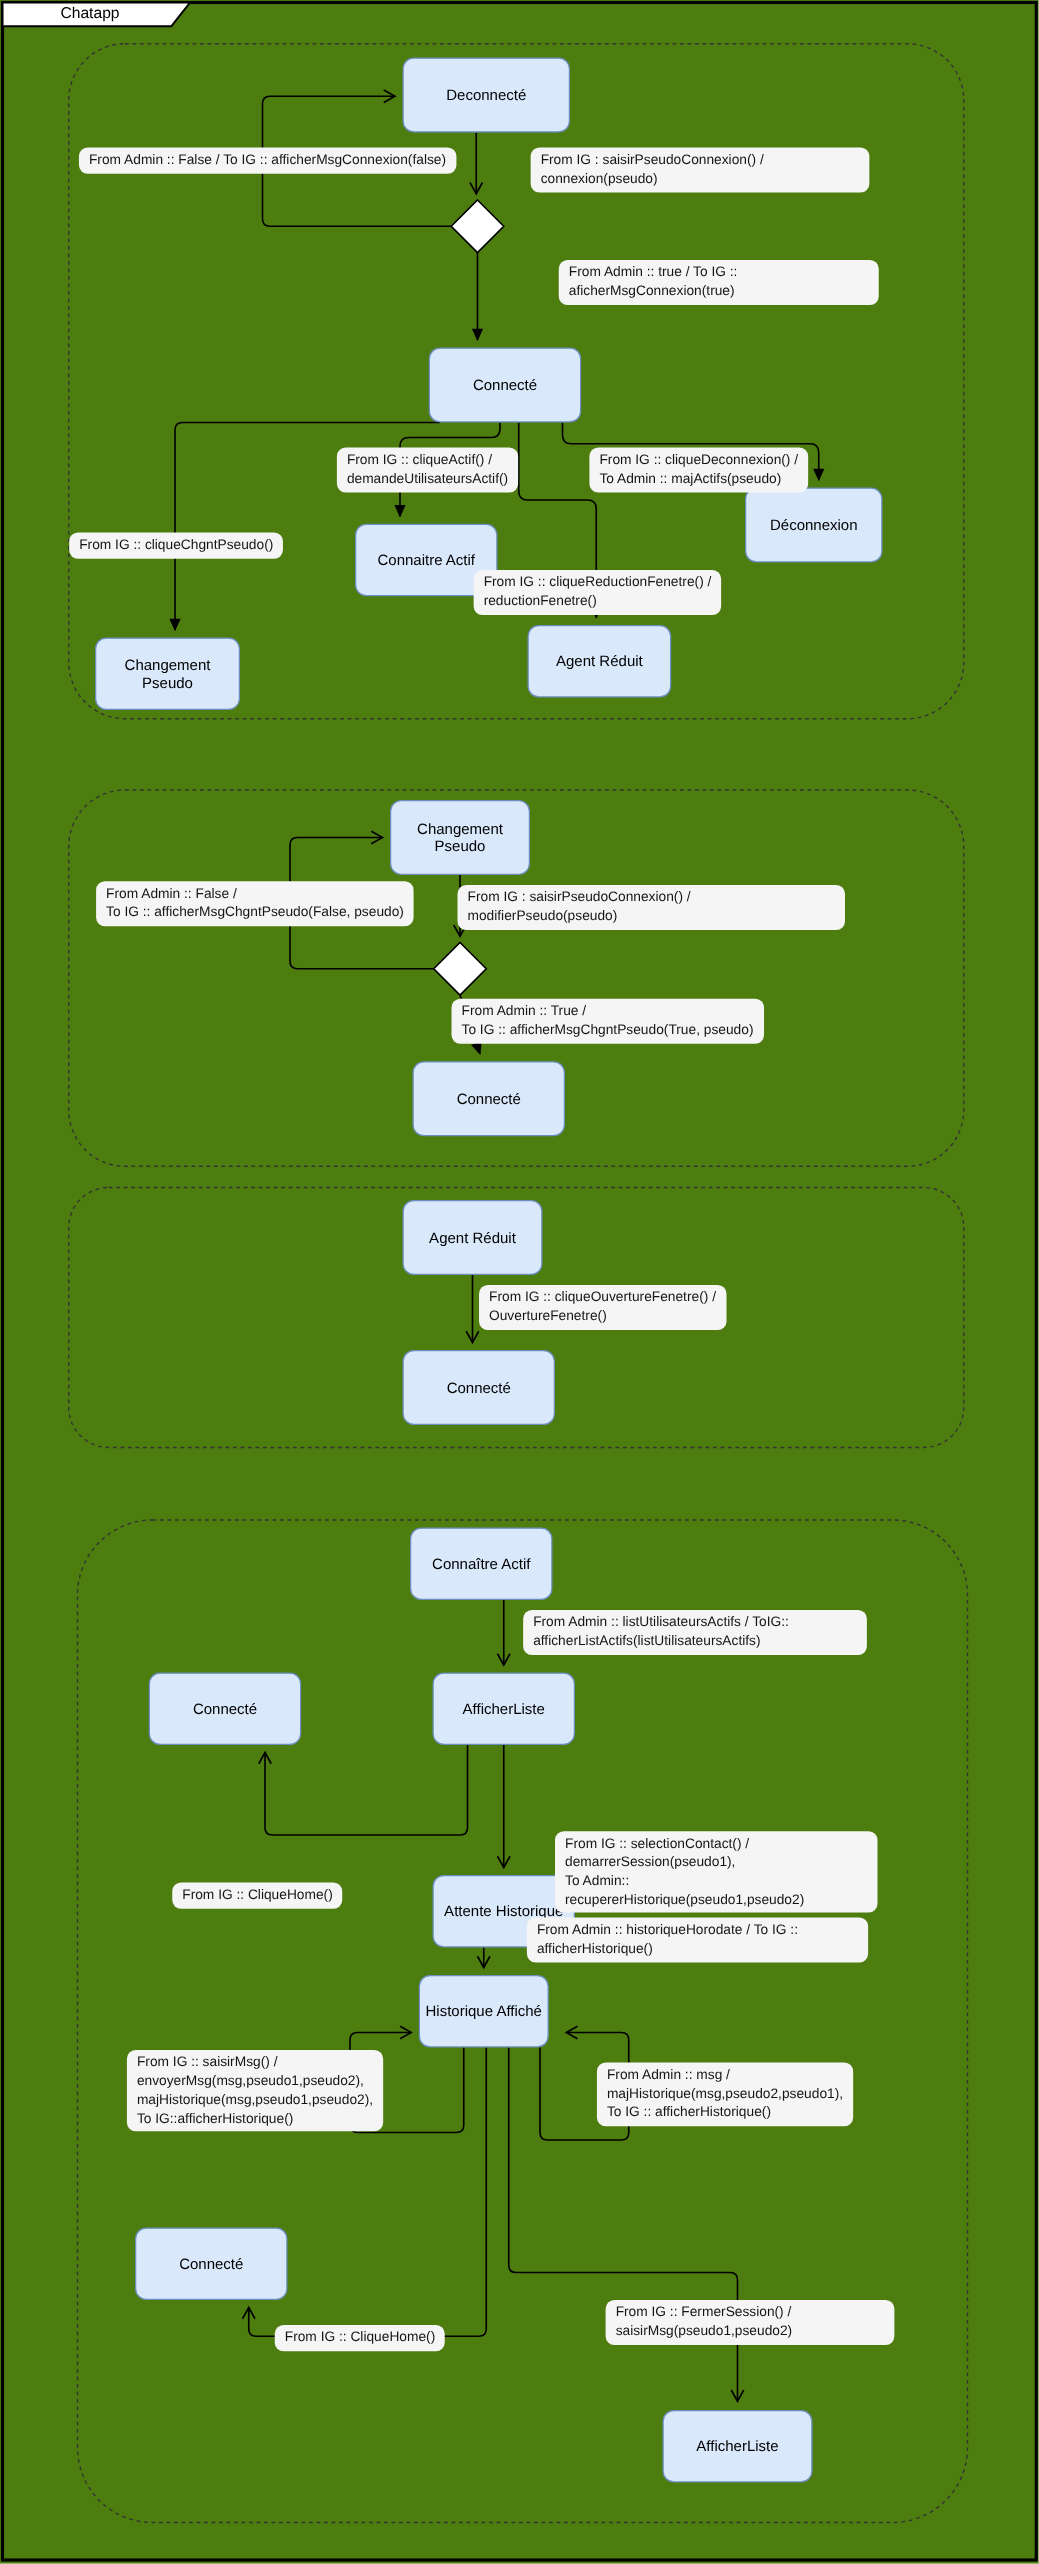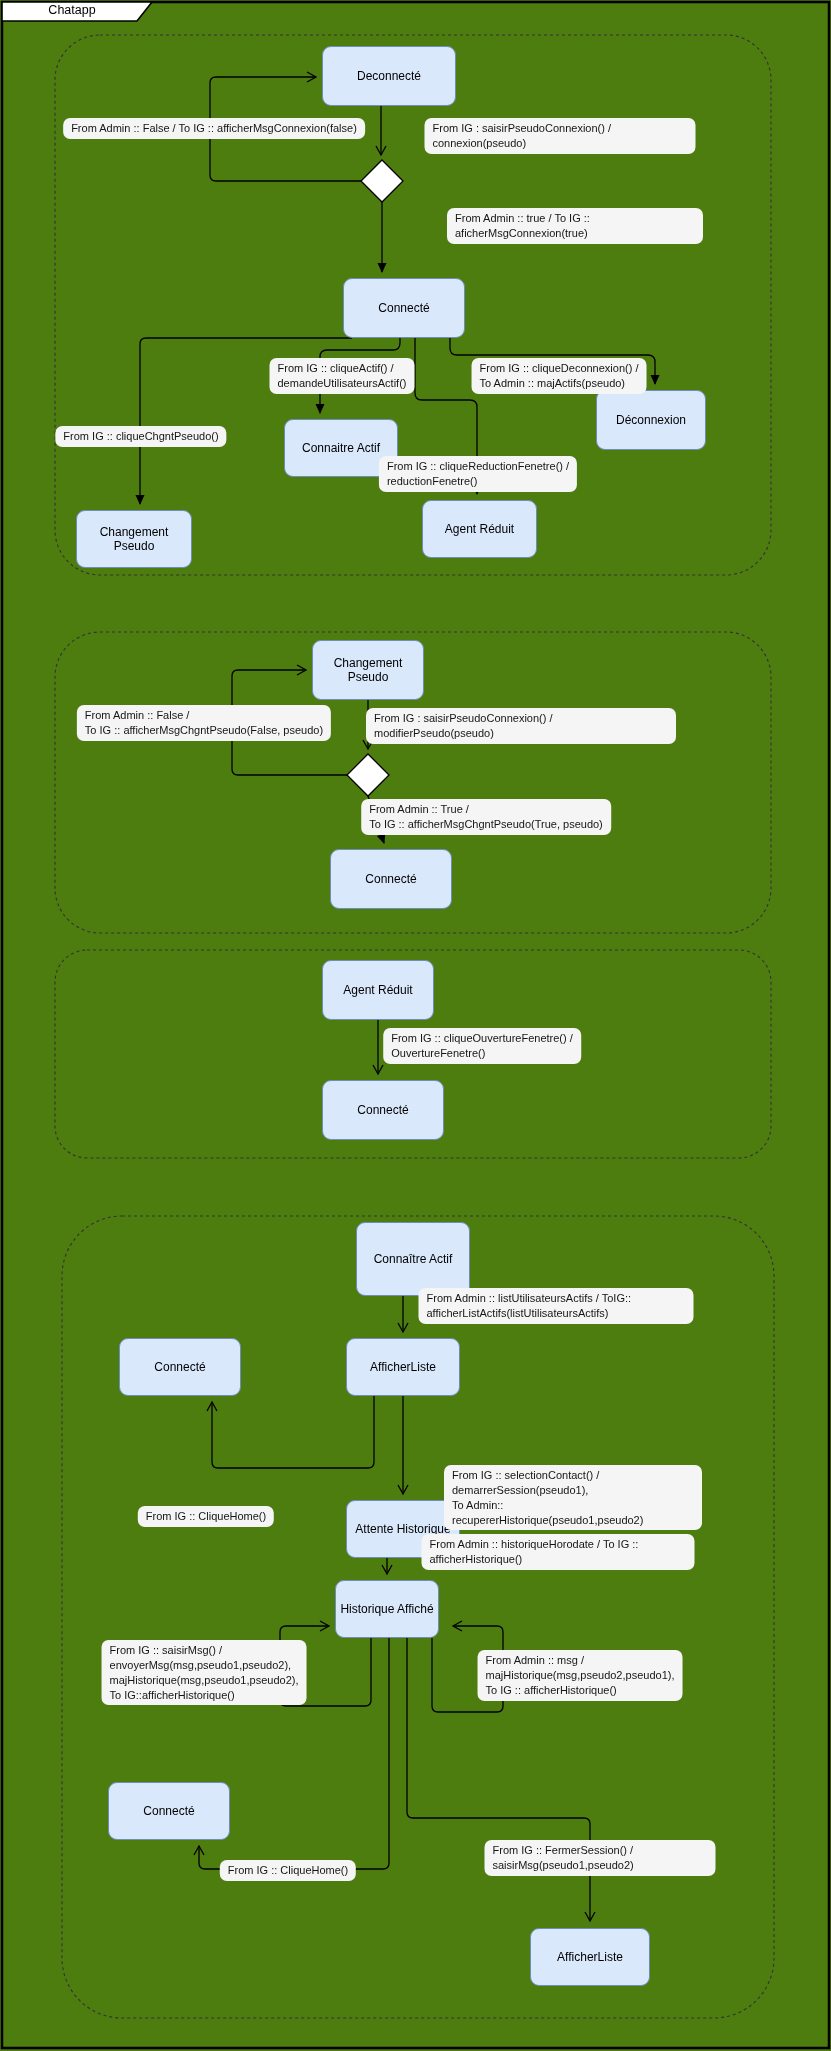--- a/index.html
+++ b/index.html
@@ -77,21 +77,21 @@
       <div class="state" style="left: 322px; top: 46px; width: 134px; height: 60px;">Deconnecté</div>
       <div class="state" style="left: 343px; top: 278px; width: 122px; height: 60px;">Connecté</div>
       <div class="state" style="left: 76px; top: 510px; width: 116px; height: 58px;">Changement Pseudo</div>
       <div class="state" style="left: 254px; top: 419px; width: 114px; height: 58px; margin-left: 30px;">Connaitre Actif</div>
       <div class="state" style="left: 422px; top: 500px; width: 115px; height: 58px;">Agent Réduit</div>
       <div class="state" style="left: 596px; top: 390px; width: 110px; height: 60px;">Déconnexion</div>
       <div class="state" style="left: 312px; top: 640px; width: 112px; height: 60px;">Changement Pseudo</div>
       <div class="state" style="left: 330px; top: 849px; width: 122px; height: 60px;">Connecté</div>
       <div class="state" style="left: 322px; top: 960px; width: 112px; height: 60px;">Agent Réduit</div>
       <div class="state" style="left: 322px; top: 1080px; width: 122px; height: 60px;">Connecté</div>
-      <div class="state" style="left: 356px; top: 1222px; width: 114px; height: 74px;">Connaître Actif</div>
+      <div class="state" style="left: 328px; top: 1222px; width: 114px; height: 58px;">Connaître Actif</div>
       <div class="state" style="left: 119px; top: 1338px; width: 122px; height: 58px;">Connecté</div>
       <div class="state" style="left: 346px; top: 1338px; width: 114px; height: 58px;">AfficherListe</div>
       <div class="state" style="left: 346px; top: 1500px; width: 114px; height: 58px;">Attente Historique</div>
       <div class="state" style="left: 335px; top: 1580px; width: 104px; height: 58px;">Historique Affiché</div>
       <div class="state" style="left: 108px; top: 1782px; width: 122px; height: 58px;">Connecté</div>
       <div class="state" style="left: 530px; top: 1928px; width: 120px; height: 58px;">AfficherListe</div>
       <div class="elabel" style="left: 214px; top: 118px;">From Admin :: False  / To IG :: afficherMsgConnexion(false)</div>
       <div class="elabel" style="left: 560px; top: 118px;">From IG : saisirPseudoConnexion() / connexion(pseudo)</div>
       <div class="elabel" style="left: 575px; top: 208px;">From Admin :: true  / To IG :: aficherMsgConnexion(true)</div>
       <div class="elabel" style="left: 342px; top: 358px;">From IG :: cliqueActif() /

